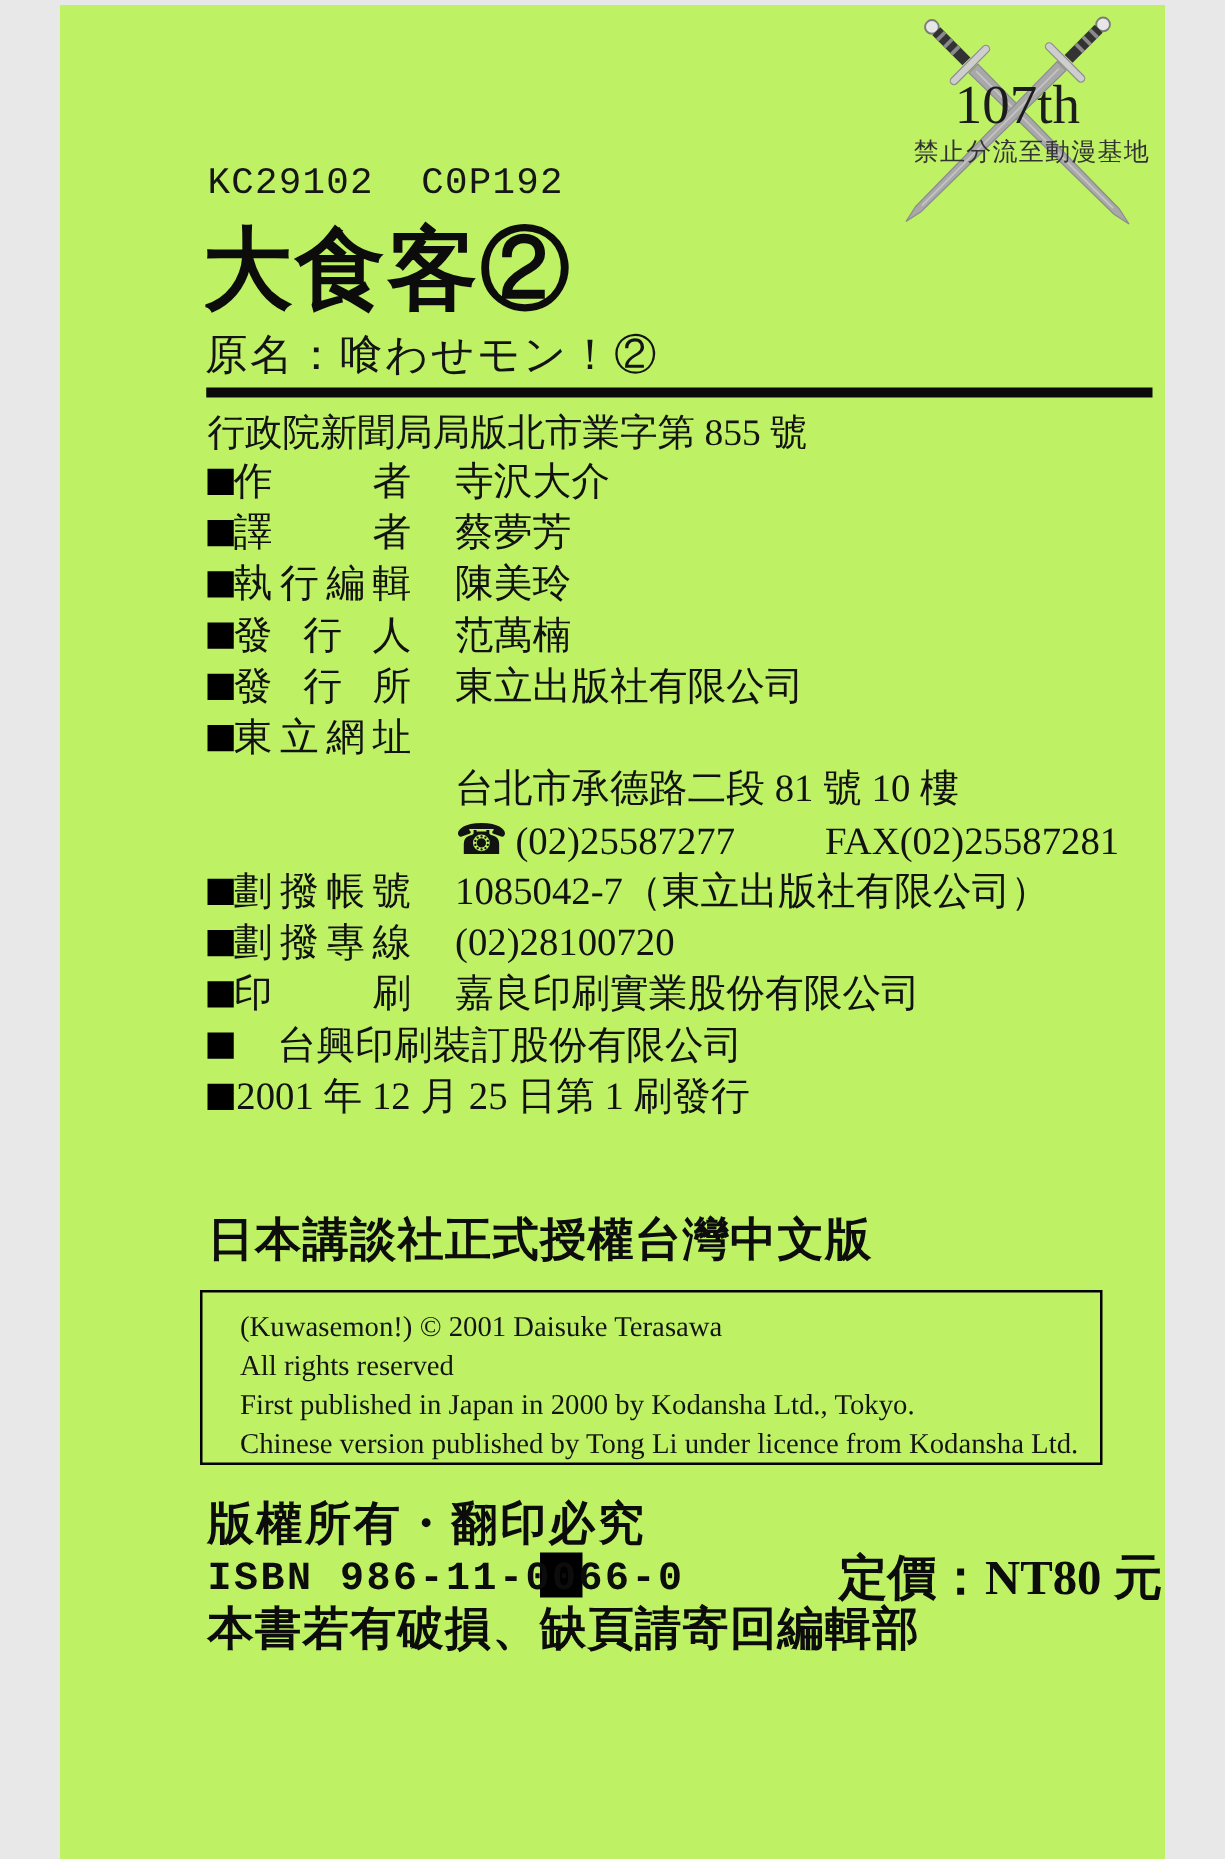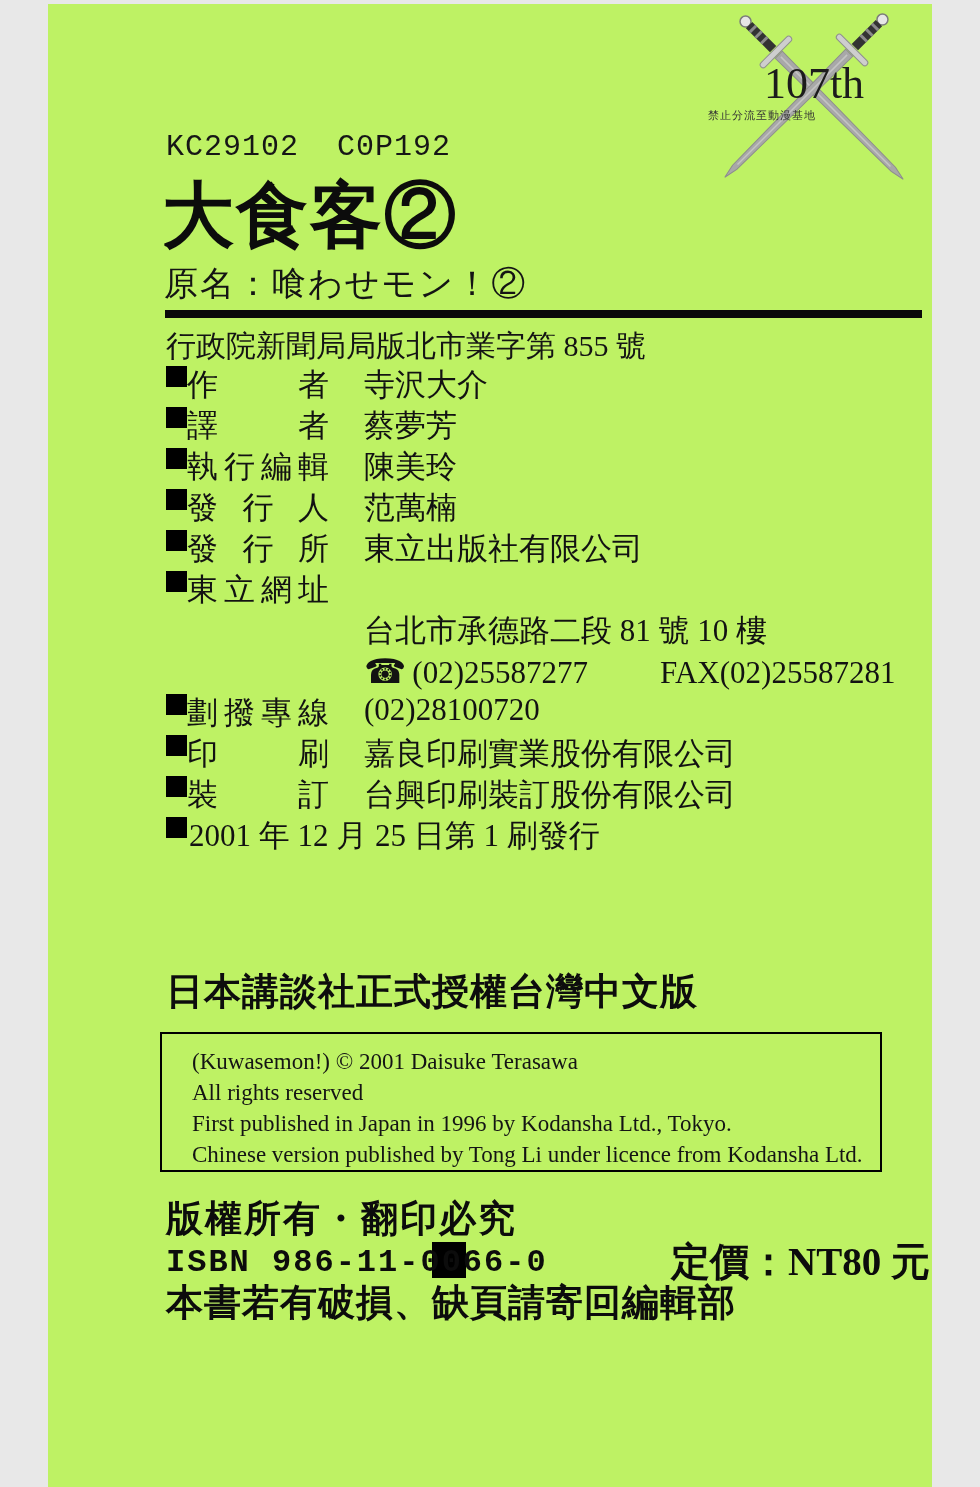--- a/index.html
+++ b/index.html
@@ -17,23 +17,22 @@
   
   #watermark{position:absolute;top:2px;right:12px;width:212px;height:192px;}
   #watermark svg{position:absolute;left:0;top:0;}
   .wm-number{
     position:absolute;top:56px;left:0;width:100%;
     text-align:center;font-size:44px;color:#1c1c1c;
     font-family:"Liberation Serif","DejaVu Serif",serif;line-height:1;
   }
   .wm-caption{
     position:absolute;top:104px;left:0;width:100%;
-    text-align:left;font-size:11px;color:#333;letter-spacing:1px;
+    text-align:right;font-size:20px;color:#333;letter-spacing:1px;
     line-height:1.2;
-    font-family:Liberation Mono, monospace;
   }
 
   
   .book-code{
     position:absolute;left:118px;top:126px;
     font-size:30px;letter-spacing:1px;white-space:pre;color:#161616;
   }
   .page-title{
     position:absolute;left:114px;top:172px;
     font-size:72px;font-weight:700;line-height:1.12;letter-spacing:2px;color:#0c0c0c;
@@ -45,21 +44,21 @@
   .divider-rule{
     position:absolute;left:117px;top:306px;width:757px;height:8px;background:#0a0a0a;
   }
   .registration-line{
     position:absolute;left:118px;top:322px;
     font-size:30px;color:#141414;
   }
 
   
   #colophon{position:absolute;left:118px;top:360px;width:790px;}
-  .row{display:flex;height:41px;font-size:31px;color:#121212;}
+  .row{display:flex;align-items:center;height:41px;font-size:31px;color:#121212;}
   .bullet{
     display:inline-block;width:21px;height:21px;background:#000;
     flex:0 0 21px;margin-top:2px;
   }
   .row-label{
     display:inline-block;width:142px;flex:0 0 142px;
     text-align:justify;text-align-last:justify;
     -moz-text-align-last:justify;
   }
   .row-value{margin-left:35px;white-space:pre;}
@@ -183,53 +182,57 @@
     </div>
 
     <div class="row indent">
       <span class="row-value">台北市承德路二段 81 號 10 樓</span>
     </div>
 
     <div class="row indent">
       <span class="row-value"><span class="phone-glyph">☎</span><span>(02)25587277</span><span class="fax">FAX(02)25587281</span></span>
     </div>
 
+    <div class="row">
+      <span class="bullet"></span>
+      <span class="row-label">劃撥帳號</span>
+      <span class="row-value">1085042-7（東立出版社有限公司）</span>
+    </div>
 
     <div class="row">
       <span class="bullet"></span>
       <span class="row-label">劃撥專線</span>
       <span class="row-value">(02)28100720</span>
     </div>
 
     <div class="row">
       <span class="bullet"></span>
       <span class="row-label">印刷</span>
       <span class="row-value">嘉良印刷實業股份有限公司</span>
     </div>
 
     <div class="row">
       <span class="bullet"></span>
-      <span class="row-label">裝訂</span>
       <span class="row-value">台興印刷裝訂股份有限公司</span>
     </div>
 
 
     <div class="row">
       <span class="bullet"></span>
       <span class="date-text">2001 年 12 月 25 日第 1 刷發行</span>
     </div>
 
   </div>
 
   <div class="authorization-heading">日本講談社正式授權台灣中文版</div>
 
   <div id="copyright-box">
     <div class="cline">(Kuwasemon!) © 2001 Daisuke Terasawa</div>
     <div class="cline">All rights reserved</div>
-    <div class="cline">First published in Japan in 1996 by Kodansha Ltd., Tokyo.</div>
+    <div class="cline">First published in Japan in 2000 by Kodansha Ltd., Tokyo.</div>
     <div class="cline">Chinese version published by Tong Li under licence from Kodansha Ltd.</div>
   </div>
 
   <div class="rights-statement">版權所有・翻印必究</div>
 
   <div class="damage-line">
     <span class="bullet-big"></span>
     <span>本書若有破損、缺頁請寄回編輯部</span>
   </div>
 

